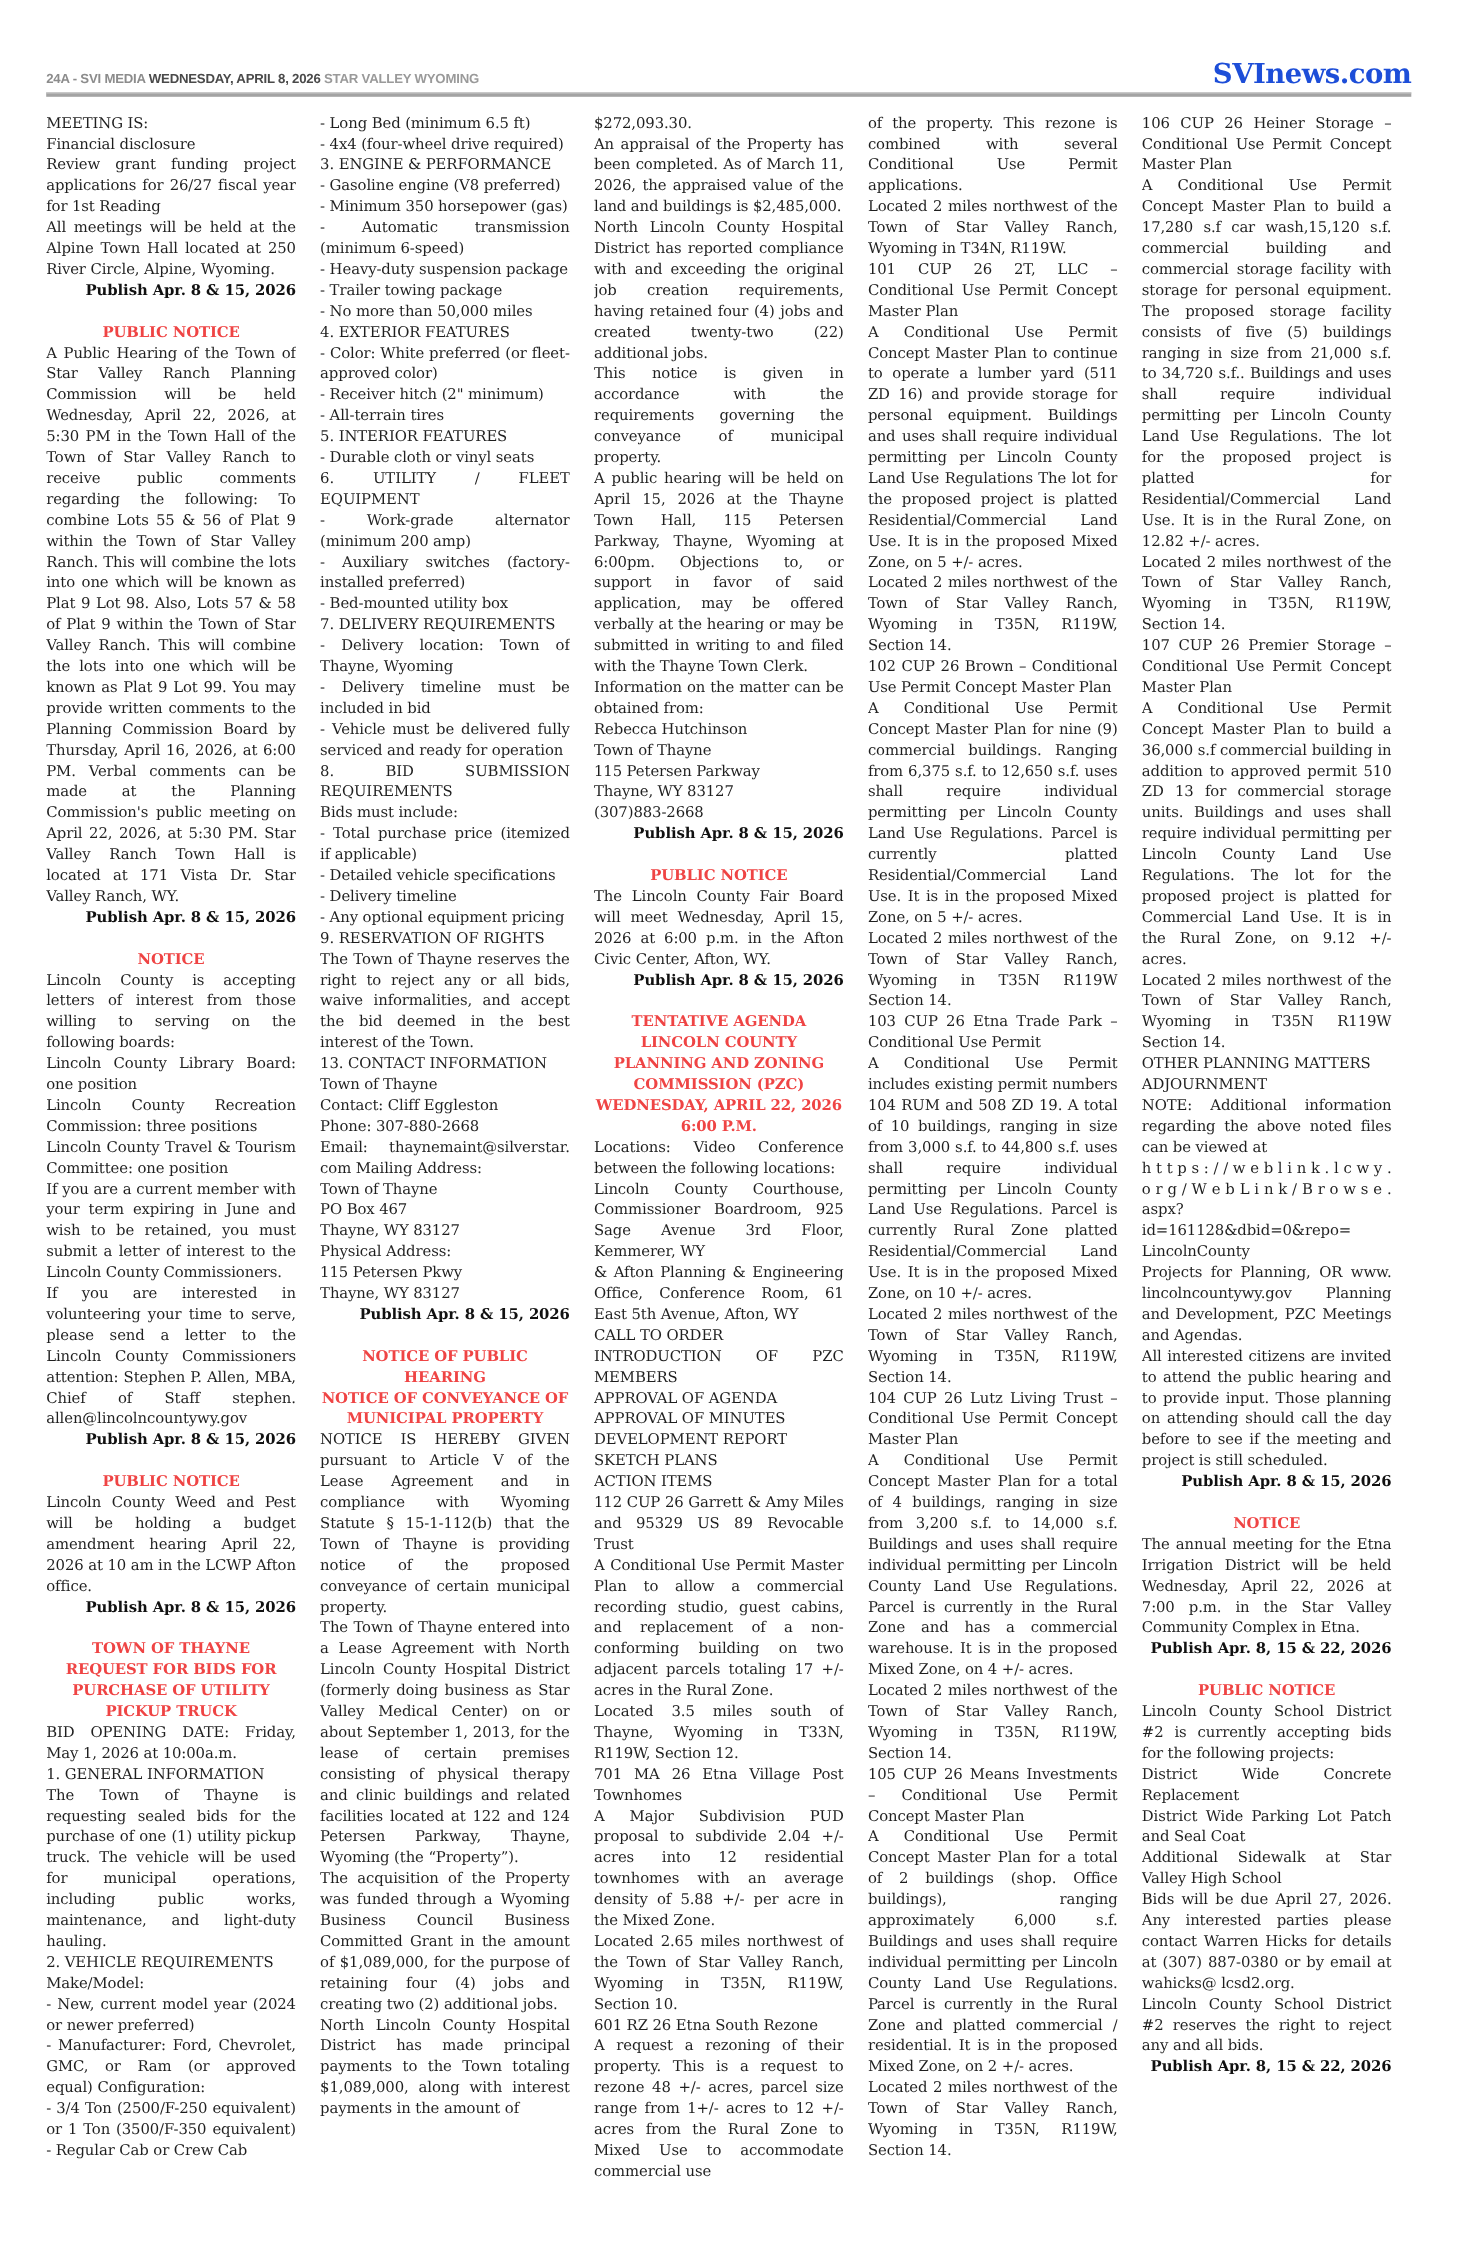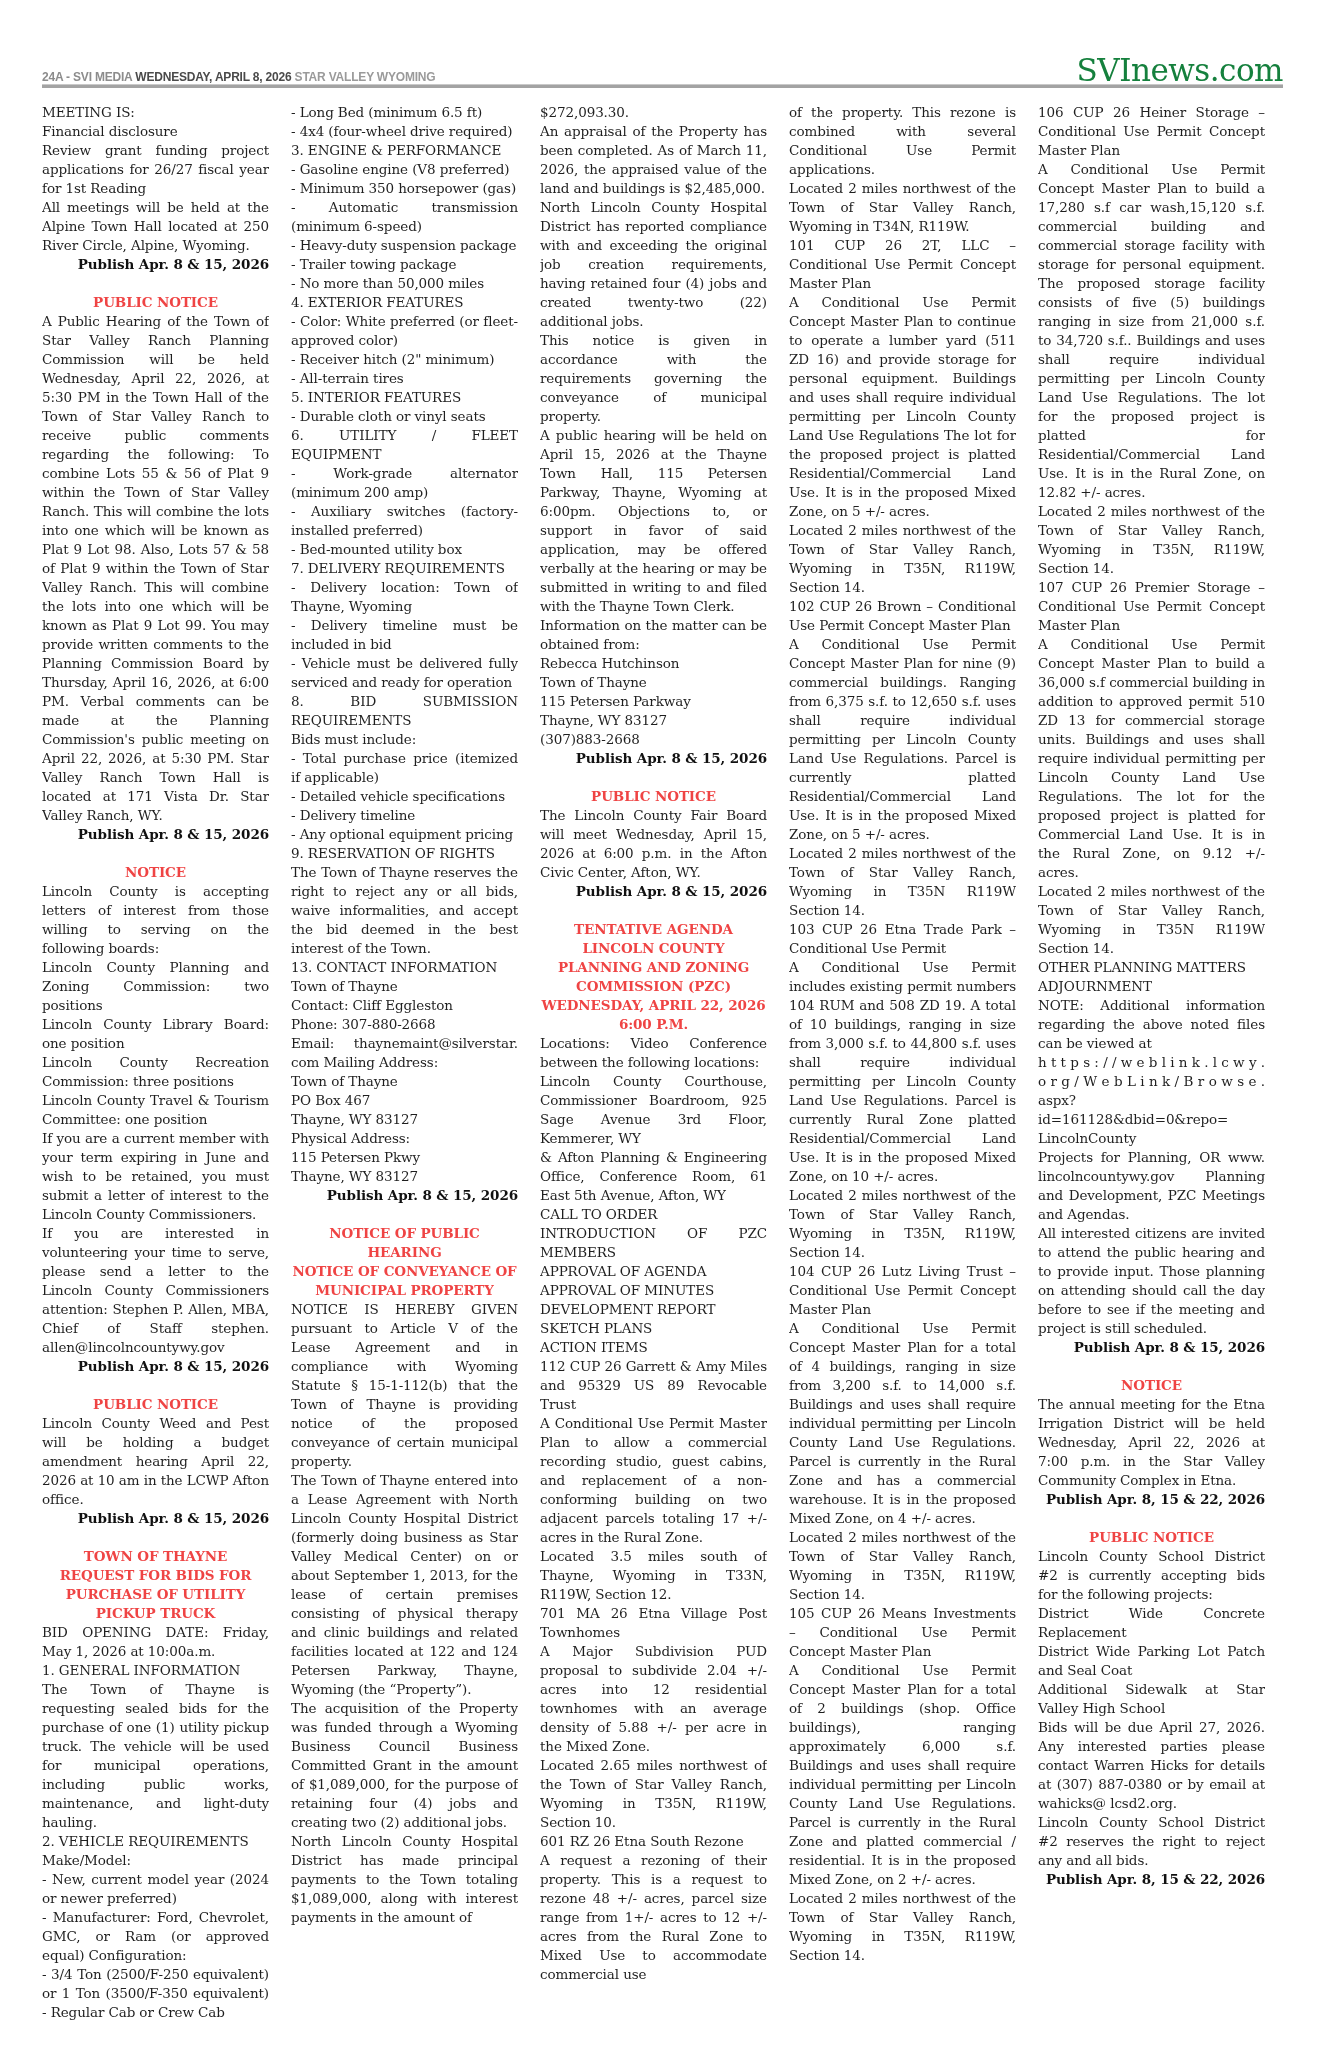--- a/index.html
+++ b/index.html
@@ -12,21 +12,21 @@
     display:flex;justify-content:space-between;align-items:baseline;
   }
   .mast-left{
     font-family:"Liberation Sans",sans-serif;font-weight:700;font-size:12px;
     letter-spacing:-0.2px;white-space:nowrap;
   }
   .mast-left .page-label{color:#8c8c8c;}
   .mast-left .mast-date{color:#4a4a4a;}
   .mast-left .mast-region{color:#9a9a9a;}
   .mast-site{
-    font-family:"DejaVu Serif",serif;font-weight:400;font-size:31px;color:#15803d;
+    font-family:"DejaVu Serif",serif;font-weight:700;font-size:25px;color:#1d4ed8;
     letter-spacing:-0.5px;
   }
   .mast-rule{
     position:absolute;top:84px;left:42px;width:1241px;height:3px;
     background:#a3a3a3;border-top:1px solid #c9c9c9;
   }
   .cols{
     position:absolute;top:103px;left:42px;width:1223px;height:1930px;
     display:flex;gap:22px;overflow:hidden;
   }
@@ -60,21 +60,20 @@
       <p class="para">MEETING IS:</p>
       <p class="para">Financial disclosure</p>
       <p class="para">Review grant funding project applications for 26/27 fiscal year for 1st Reading</p>
       <p class="para">All meetings will be held at the Alpine Town Hall located at 250 River Circle, Alpine, Wyoming.</p>
       <p class="pub">Publish Apr. 8 &amp; 15, 2026</p>
       <h3 class="heading">PUBLIC NOTICE</h3>
       <p class="para">A Public Hearing of the Town of Star Valley Ranch Planning Commission will be held Wednesday, April 22, 2026, at 5:30 PM in the Town Hall of the Town of Star Valley Ranch to receive public comments regarding the following: To combine Lots 55 &amp; 56 of Plat 9 within the Town of Star Valley Ranch. This will combine the lots into one which will be known as Plat 9 Lot 98. Also, Lots 57 &amp; 58 of Plat 9 within the Town of Star Valley Ranch. This will combine the lots into one which will be known as Plat 9 Lot 99. You may provide written comments to the Planning Commission Board by Thursday, April 16, 2026, at 6:00 PM. Verbal comments can be made at the Planning Commission's public meeting on April 22, 2026, at 5:30 PM. Star Valley Ranch Town Hall is located at 171 Vista Dr. Star Valley Ranch, WY.</p>
       <p class="pub">Publish Apr. 8 &amp; 15, 2026</p>
       <h3 class="heading">NOTICE</h3>
       <p class="para">Lincoln County is accepting letters of interest from those willing to serving on the following boards:</p>
-      <p class="para">Lincoln County Planning and Zoning Commission: two positions</p>
       <p class="para">Lincoln County Library Board: one position</p>
       <p class="para">Lincoln County Recreation Commission: three positions</p>
       <p class="para">Lincoln County Travel &amp; Tourism Committee: one position</p>
       <p class="para">If you are a current member with your term expiring in June and wish to be retained, you must submit a letter of interest to the Lincoln County Commissioners.</p>
       <p class="para">If you are interested in volunteering your time to serve, please send a letter to the Lincoln County Commissioners attention: Stephen P. Allen, MBA, Chief of Staff stephen. allen@lincolncountywy.gov</p>
       <p class="pub">Publish Apr. 8 &amp; 15, 2026</p>
       <h3 class="heading">PUBLIC NOTICE</h3>
       <p class="para">Lincoln County Weed and Pest will be holding a budget amendment hearing April 22, 2026 at 10 am in the LCWP Afton office.</p>
       <p class="pub">Publish Apr. 8 &amp; 15, 2026</p>
       <h3 class="heading">TOWN OF THAYNE

